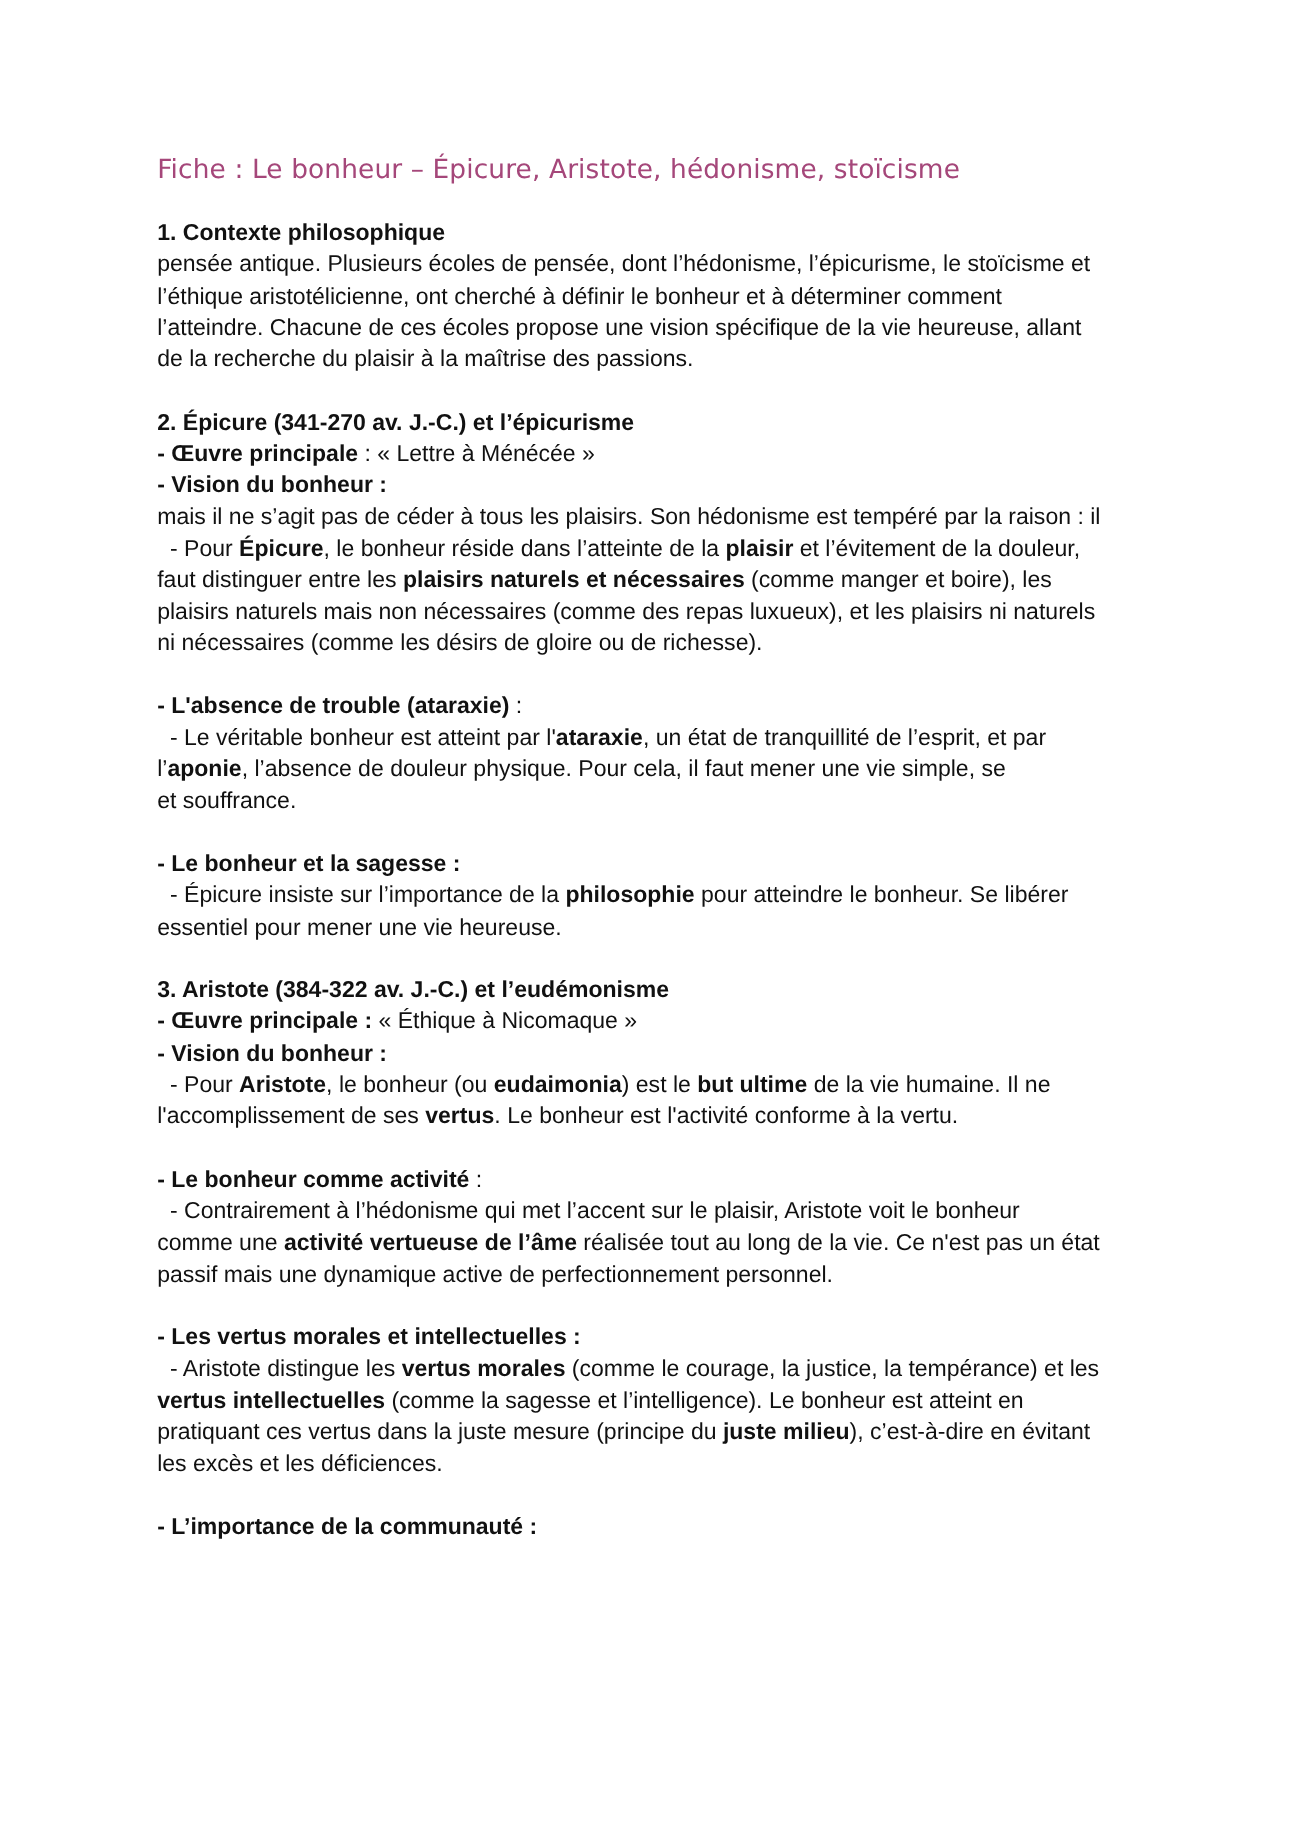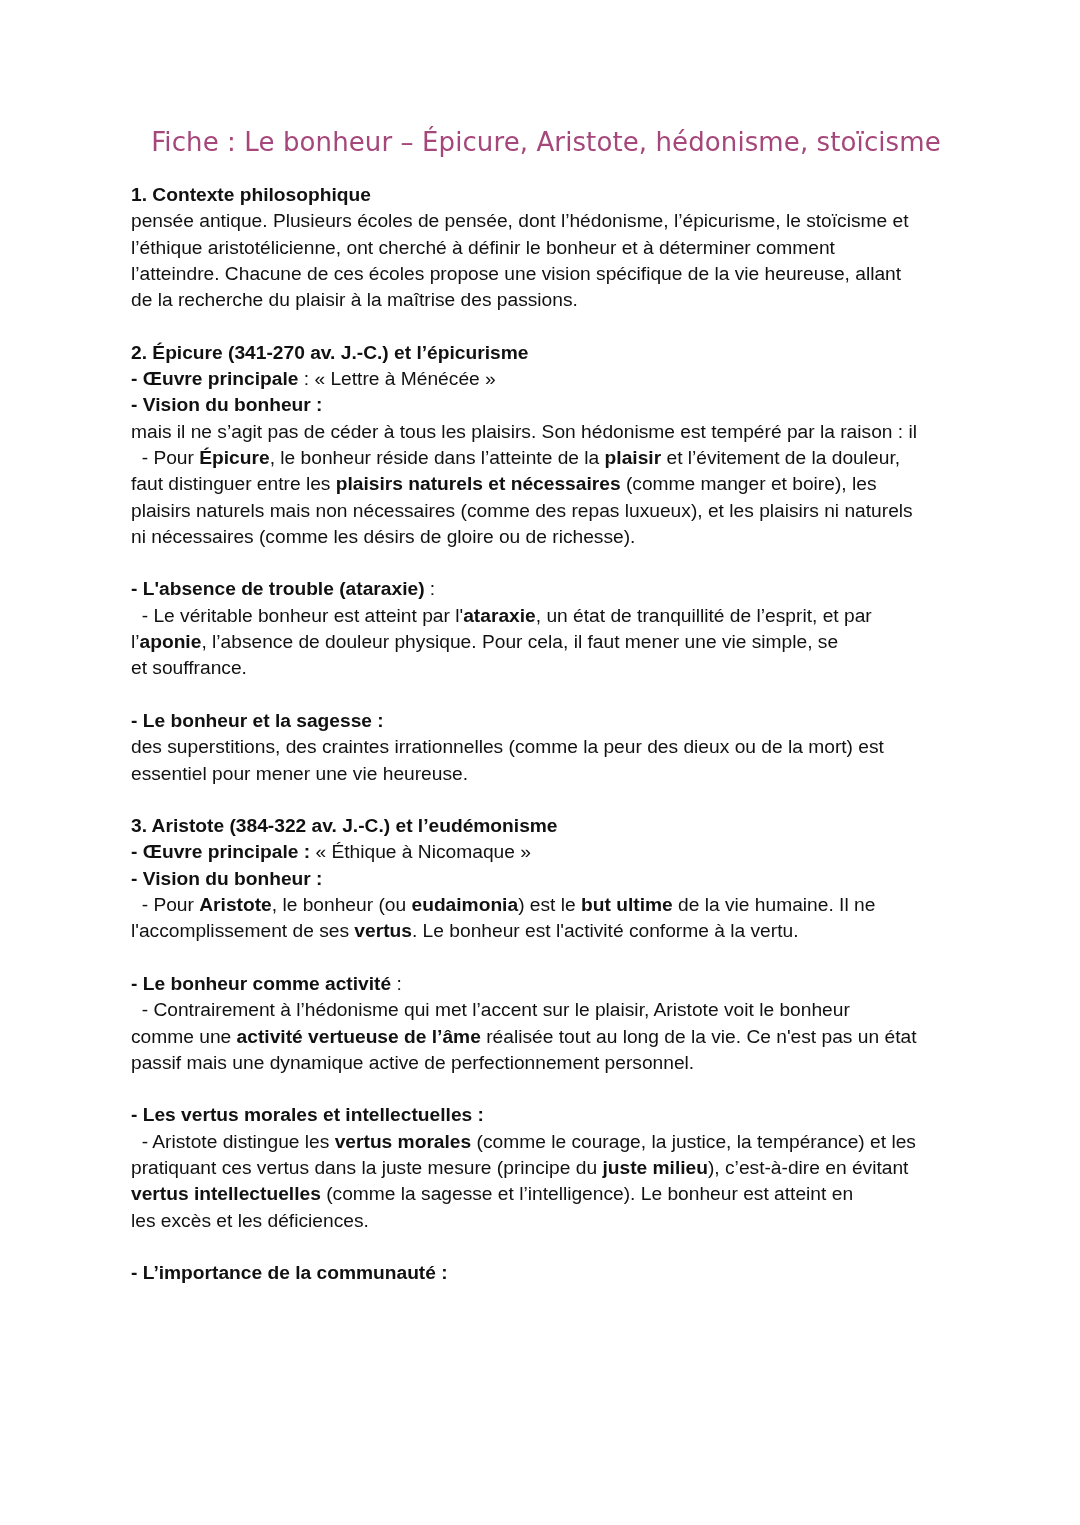--- a/index.html
+++ b/index.html
@@ -16,29 +16,28 @@
       color: #111111;
     }
     .page {
       position: absolute;
       left: 131px;
       top: 124px;
       width: 830px;
     }
     .title {
       font-family: "DejaVu Sans", sans-serif;
-      font-size: 26px;
+      font-size: 22px;
       font-weight: normal;
       color: #a5477a;
       letter-spacing: 0.1px;
       margin: 0;
       height: 36px;
       line-height: 36px;
       white-space: nowrap;
-      text-align: center;
     }
     .content {
       margin-top: 22px;
       font-size: 19.2px;
       line-height: 26.3px;
     }
     .line {
       white-space: nowrap;
       height: 26.3px;
     }
@@ -78,21 +77,21 @@
       <div class="blank"></div>
 
       <div class="line"><b>- L'absence de trouble (ataraxie)</b><span> :</span></div>
       <div class="line" style="white-space:pre"><span>  - Le véritable bonheur est atteint par l'</span><b>ataraxie</b><span>, un état de tranquillité de l’esprit, et par</span></div>
       <div class="line"><span>l’</span><b>aponie</b><span>, l’absence de douleur physique. Pour cela, il faut mener une vie simple, se</span></div>
       <div class="line">et souffrance.</div>
 
       <div class="blank"></div>
 
       <div class="line"><b>- Le bonheur et la sagesse :</b></div>
-      <div class="line">des superstitions, des craintes irrationnelles (comme la peur des dieux ou de la mort) est</div>
+      <div class="line" style="white-space:pre"><span>  - Épicure insiste sur l’importance de la </span><b>philosophie</b><span> pour atteindre le bonheur. Se libérer</span></div>
       <div class="line">essentiel pour mener une vie heureuse.</div>
     </div>
 
     <div class="blank"></div>
 
     <div>
       <div class="line"><b>3. Aristote (384-322 av. J.-C.) et l’eudémonisme</b></div>
       <div class="line"><b>- Œuvre principale :</b><span> « Éthique à Nicomaque »</span></div>
       <div class="line"><b>- Vision du bonheur :</b></div>
       <div class="line" style="white-space:pre"><span>  - Pour </span><b>Aristote</b><span>, le bonheur (ou </span><b>eudaimonia</b><span>) est le </span><b>but ultime</b><span> de la vie humaine. Il ne</span></div>
@@ -102,22 +101,22 @@
 
       <div class="line"><b>- Le bonheur comme activité</b><span> :</span></div>
       <div class="line" style="white-space:pre">  - Contrairement à l’hédonisme qui met l’accent sur le plaisir, Aristote voit le bonheur</div>
       <div class="line"><span>comme une </span><b>activité vertueuse de l’âme</b><span> réalisée tout au long de la vie. Ce n'est pas un état</span></div>
       <div class="line">passif mais une dynamique active de perfectionnement personnel.</div>
 
       <div class="blank"></div>
 
       <div class="line"><b>- Les vertus morales et intellectuelles :</b></div>
       <div class="line" style="white-space:pre"><span>  - Aristote distingue les </span><b>vertus morales</b><span> (comme le courage, la justice, la tempérance) et les</span></div>
+      <div class="line"><b>vertus intellectuelles</b><span> (comme la sagesse et l’intelligence). Le bonheur est atteint en</span></div>
       <div class="line"><span>pratiquant ces vertus dans la juste mesure (principe du </span><b>juste milieu</b><span>), c’est-à-dire en évitant</span></div>
-      <div class="line"><b>vertus intellectuelles</b><span> (comme la sagesse et l’intelligence). Le bonheur est atteint en</span></div>
       <div class="line">les excès et les déficiences.</div>
 
       <div class="blank"></div>
 
       <div class="line"><b>- L’importance de la communauté :</b></div>
     </div>
 
   </div>
 </div>
 

